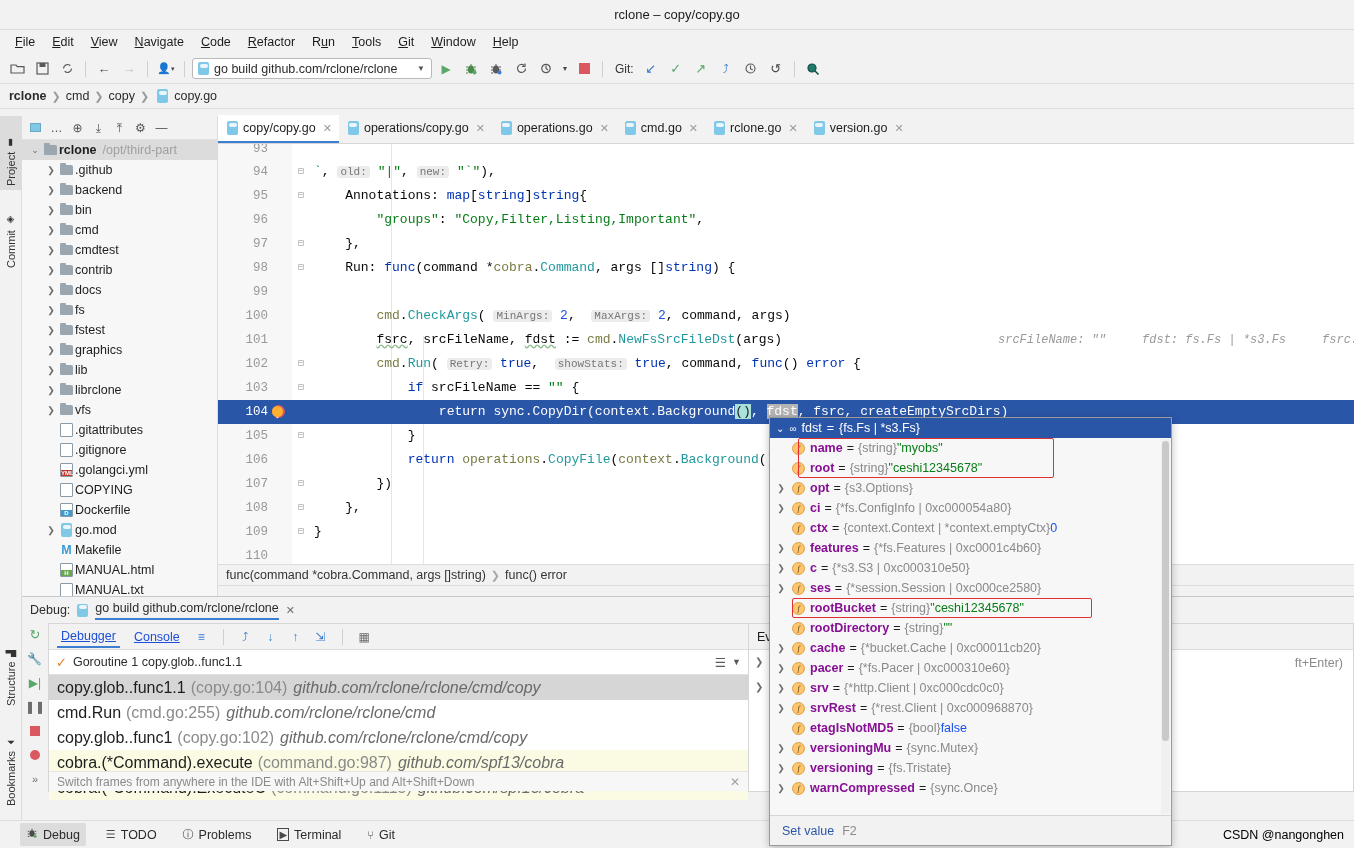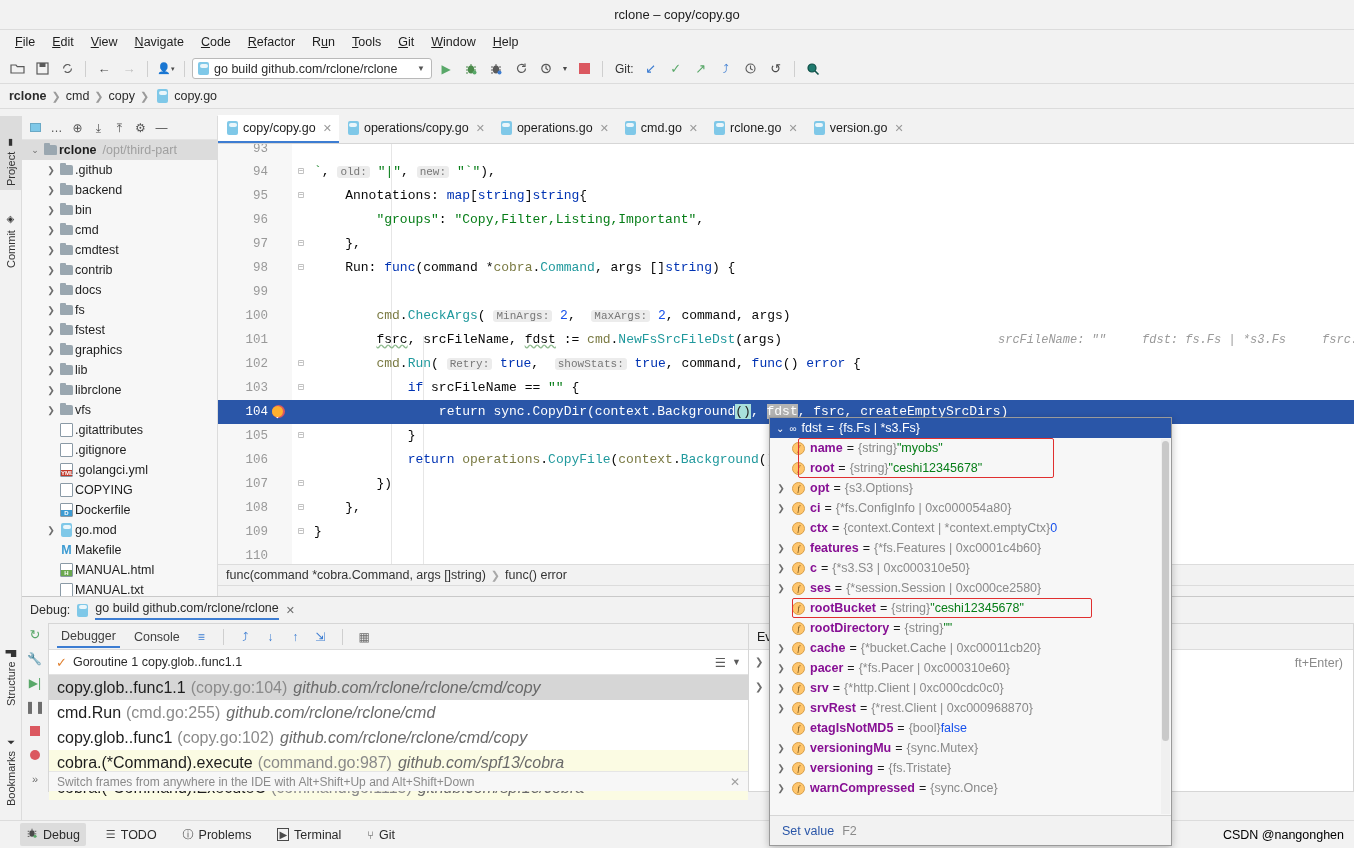--- a/index.html
+++ b/index.html
@@ -149,21 +149,21 @@
   
   .debugwin{
     position:absolute;left:22px;top:596px;right:0;height:224px;background:#f2f2f2;
     border-top:1px solid #c9c9c9;
   }
   .dbghdr{height:26px;display:flex;align-items:center;padding-left:8px;gap:7px;font-size:12.5px;}
   .dbgbody{position:absolute;left:0;top:26px;right:0;bottom:28px;display:flex;}
   .dbgside{width:26px;background:#f2f2f2;display:flex;flex-direction:column;align-items:center;padding-top:4px;gap:9px;}
   .dbgmain{flex:1;background:#fff;border:1px solid #d6d6d6;border-right:none;position:relative;}
   .dbgtoolrow{height:26px;display:flex;align-items:center;gap:10px;padding-left:8px;background:#f2f2f2;border-bottom:1px solid #dcdcdc;}
-  .dtab{font-size:12.5px;padding:3px 4px;color:#404040;cursor:default;}
+  .dtab{font-size:12.5px;padding:3px 4px;color:#1d4ed8;cursor:default;text-decoration:underline;}
   .dtab.sel{border-bottom:2px solid #3d7dd2;}
   .framehdr{height:25px;display:flex;align-items:center;gap:6px;padding:0 7px;
             background:#fff;border-bottom:1px solid #e2e2e2;font-size:12.5px;}
   .framelist{font-size:16px;}
   .frow{height:25px;display:flex;align-items:center;padding-left:8px;white-space:nowrap;cursor:default;}
   .frow.sel{background:#d6d6d6;}
   .frow.yel{background:#fbfbe3;}
   .frow .fname{color:#1d1d1d;}
   .frow .floc{color:#8a8a8a;margin-left:5px;}
   .frow .fpkg{color:#6a6a6a;font-style:italic;margin-left:6px;}

